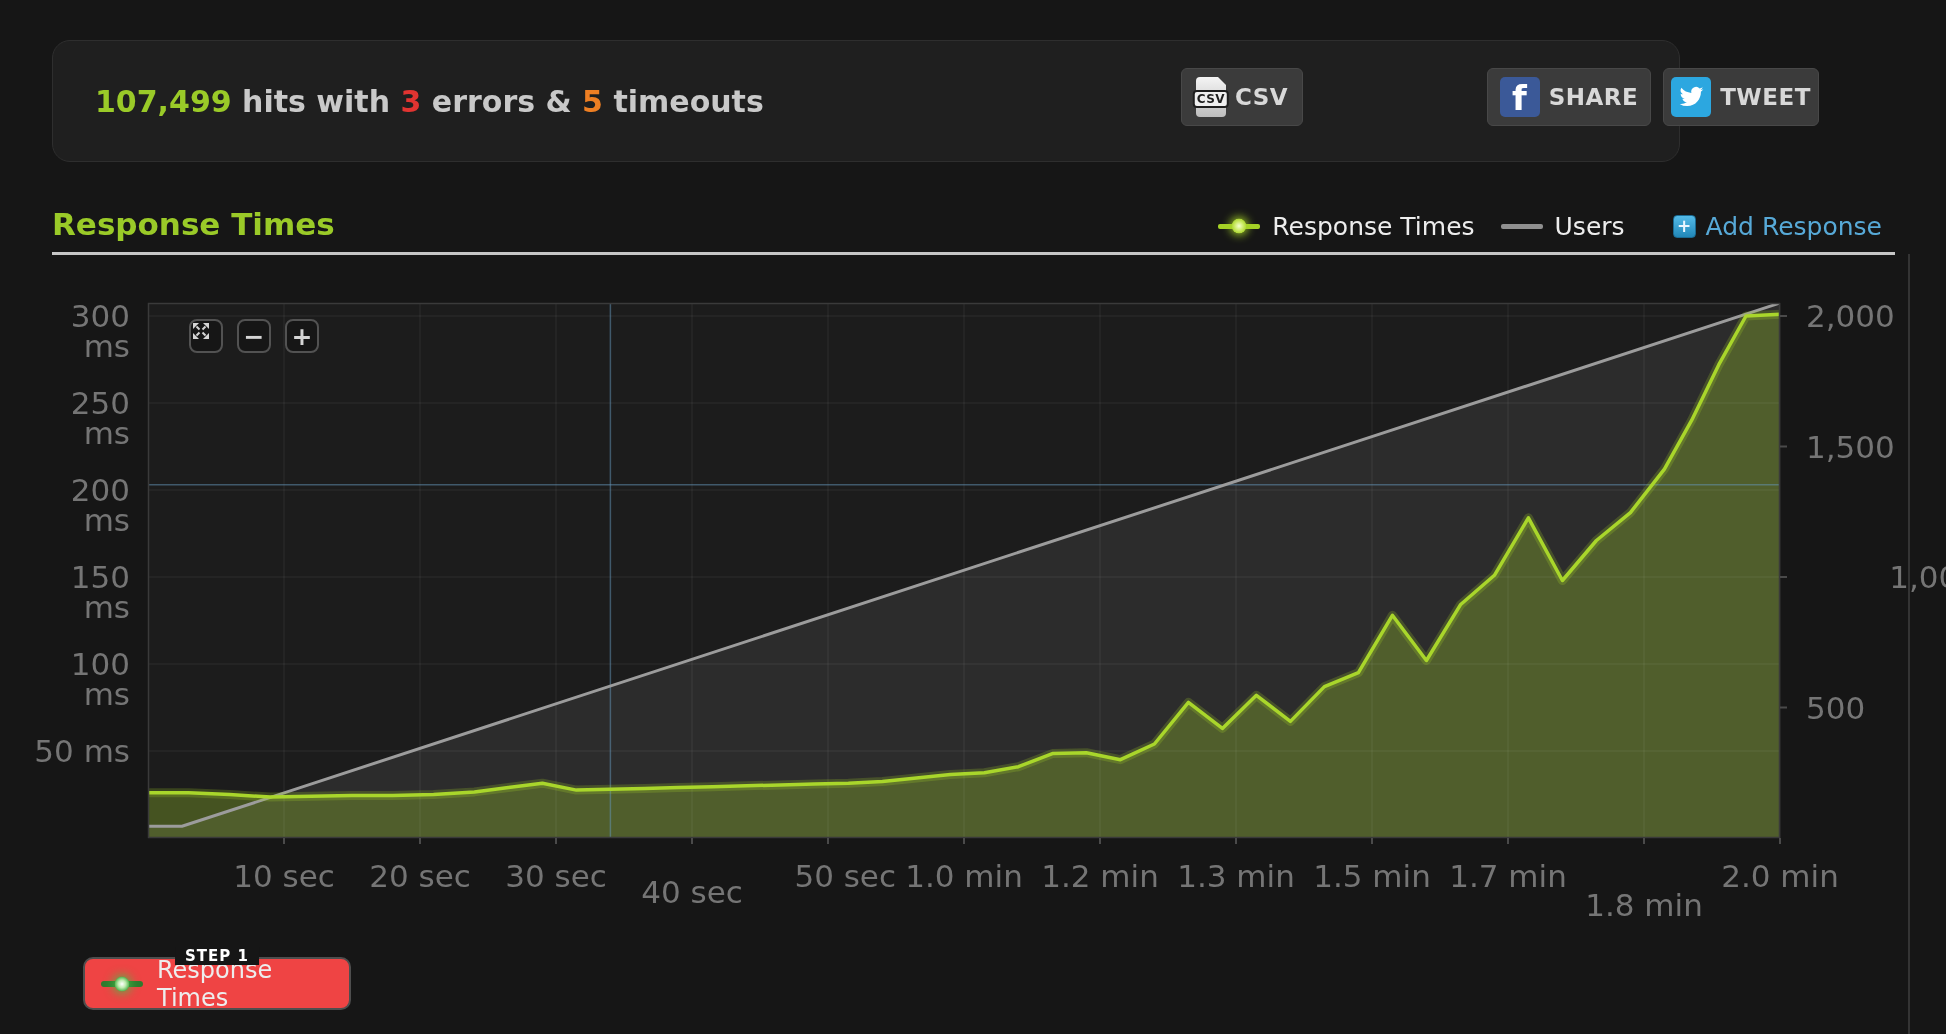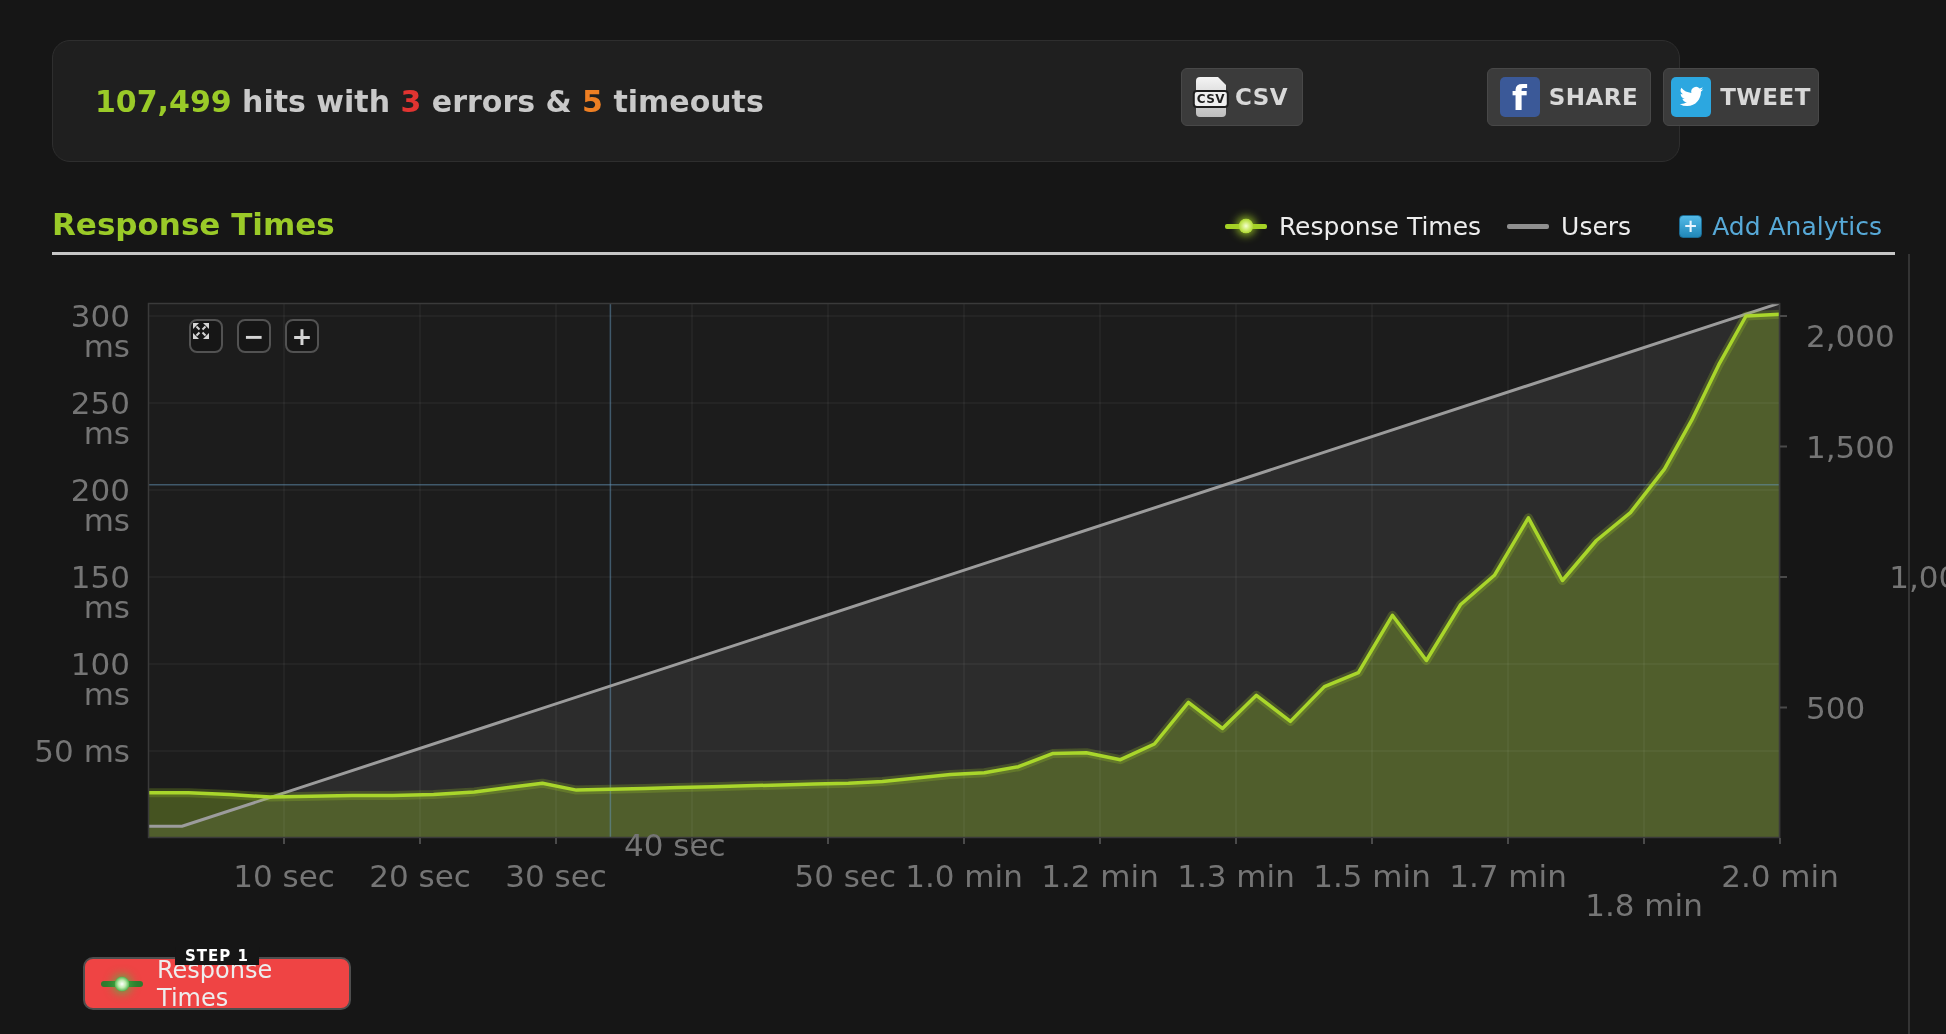--- a/index.html
+++ b/index.html
@@ -116,21 +116,21 @@
           <span class="lg-dot"></span>
         </span>
       <span>Response Times</span>
     </div>
     <div class="legend-item">
       <span class="line-swatch sw-users"></span>
       <span>Users</span>
     </div>
     <div class="legend-item lg-add">
       <span class="add-ic">+</span>
-      <span>Add Analytics</span>
+      <span>Add Response</span>
     </div>
   </div>
 
   <div class="hr"></div>
 
   <div class="plot">
     <svg id="plot-svg" width="1632" height="535" viewBox="0 0 1632 535">
         <clipPath id="pc">
           <rect x="0" y="0" width="1632" height="535"></rect>
         </clipPath>
@@ -203,39 +203,39 @@
         <span>−</span>
       </button>
     <button class="zoom-btn" style="left:137px;top:16px;">
         <span>+</span>
       </button>
   </div>
   <div id="labels">
       <div class="axlbl" style="left: 216px; top: 861px; width: 136px; text-align: center;">10 sec</div>
       <div class="axlbl" style="left: 352px; top: 861px; width: 136px; text-align: center;">20 sec</div>
       <div class="axlbl" style="left: 488px; top: 861px; width: 136px; text-align: center;">30 sec</div>
-      <div class="axlbl" style="left: 624px; top: 830px; width: 136px; text-align: left;">40 sec</div>
+      <div class="axlbl" style="left: 624px; top: 877px; width: 136px; text-align: center;">40 sec</div>
       <div class="axlbl" style="left: 760px; top: 861px; width: 136px; text-align: right;">50 sec</div>
       <div class="axlbl" style="left: 896px; top: 861px; width: 136px; text-align: center;">1.0 min</div>
       <div class="axlbl" style="left: 1032px; top: 861px; width: 136px; text-align: center;">1.2 min</div>
       <div class="axlbl" style="left: 1168px; top: 861px; width: 136px; text-align: center;">1.3 min</div>
       <div class="axlbl" style="left: 1304px; top: 861px; width: 136px; text-align: center;">1.5 min</div>
       <div class="axlbl" style="left: 1440px; top: 861px; width: 136px; text-align: center;">1.7 min</div>
       <div class="axlbl" style="left: 1576px; top: 890px; width: 136px; text-align: center;">1.8 min</div>
       <div class="axlbl" style="left: 1712px; top: 861px; width: 136px; text-align: center;">2.0 min</div>
       <div class="axlbl" style="left: 16px; top: 736px; width: 114px; text-align: right;">50 ms</div>
       <div class="axlbl" style="left: 16px; top: 649px; width: 114px; text-align: right;">100 ms</div>
       <div class="axlbl" style="left: 16px; top: 562px; width: 114px; text-align: right;">150 ms</div>
       <div class="axlbl" style="left: 16px; top: 475px; width: 114px; text-align: right;">200 ms</div>
       <div class="axlbl" style="left: 16px; top: 388px; width: 114px; text-align: right;">250 ms</div>
       <div class="axlbl" style="left: 16px; top: 301px; width: 114px; text-align: right;">300 ms</div>
       <div class="axlbl" style="left: 1806px; top: 692.5px; width: 110px; text-align: left;">500</div>
       <div class="axlbl" style="left: 1868px; top: 562px; width: 110px; text-align: right;">1,000</div>
       <div class="axlbl" style="left: 1806px; top: 431.5px; width: 110px; text-align: left;">1,500</div>
-      <div class="axlbl" style="left: 1806px; top: 301px; width: 110px; text-align: left; margin-top: 20px;">2,000</div>
+      <div class="axlbl" style="left: 1806px; top: 301px; width: 110px; text-align: left;">2,000</div>
     </div>
 
   <div class="vline"></div>
 
   <div class="step-box">
     <span class="step-label">STEP 1</span>
     <span class="step-swatch">
         <span class="step-dot"></span>
       </span>
     <span class="step-text">Response Times</span>

